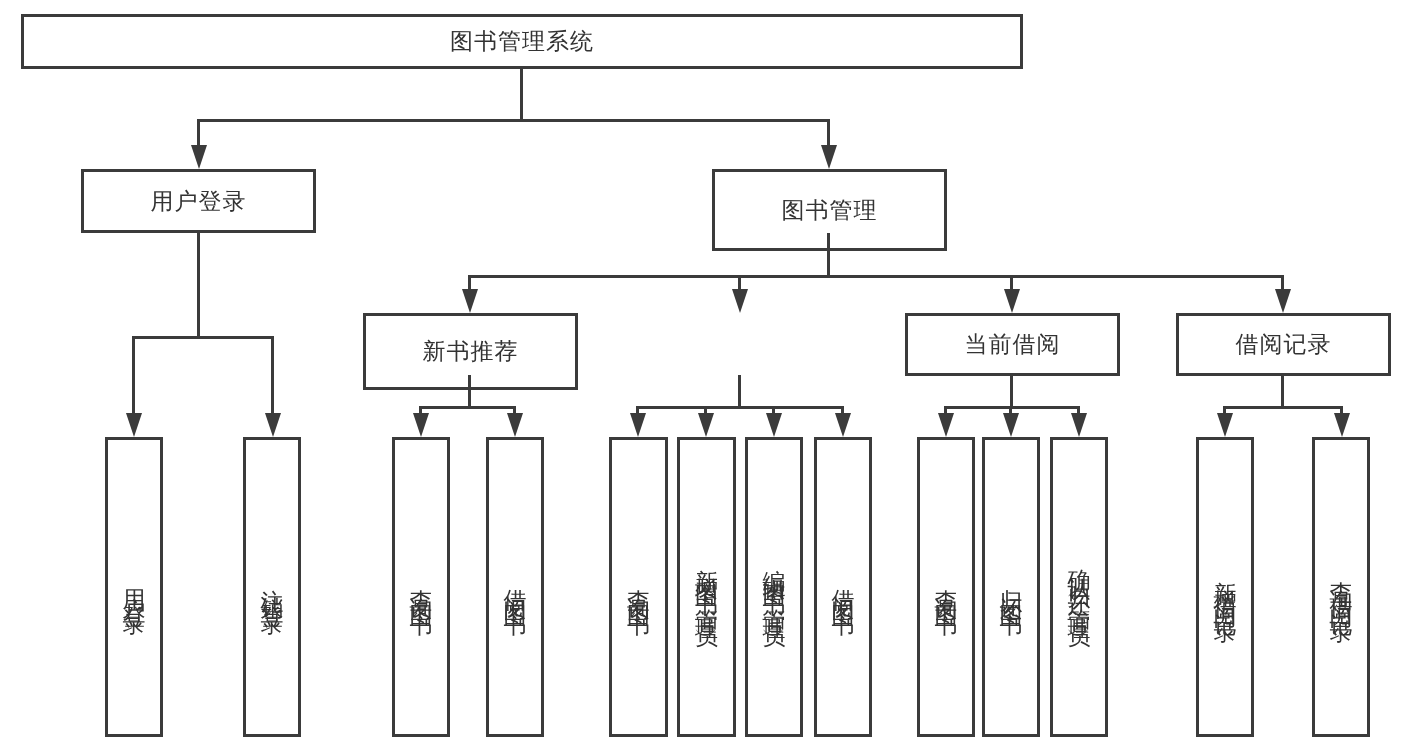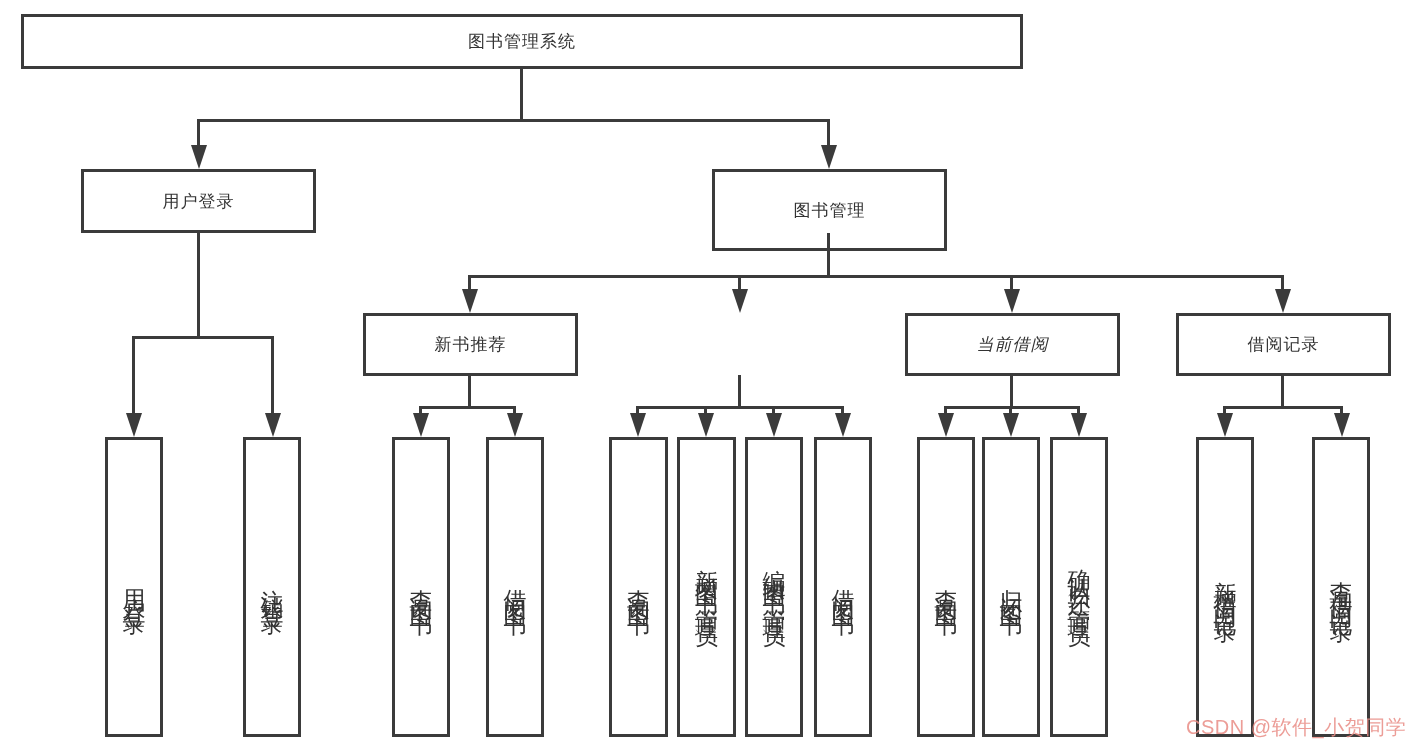--- a/index.html
+++ b/index.html
@@ -10,21 +10,21 @@
   html,body{margin:0;padding:0;background:var(--bg);}
   .canvas{
     position:relative;width:1405px;height:747px;background:var(--bg);
     font-family:"Liberation Sans","DejaVu Sans",sans-serif;color:var(--txt);
     overflow:hidden;
   }
   .box{
     position:absolute;box-sizing:border-box;border:3px solid var(--line);
     background:#fff;display:flex;align-items:center;justify-content:center;
   }
-  .label-h{font-size:17px;letter-spacing:1px;white-space:nowrap;}
+  .label-h{font-size:23px;letter-spacing:1px;white-space:nowrap;}
   .label-v{
     writing-mode:vertical-rl;text-orientation:mixed;
     font-size:23px;line-height:1;letter-spacing:8px;white-space:nowrap;
   }
   .hline,.vline{position:absolute;background:var(--line);}
   .hline{height:3px;}
   .vline{width:3px;}
   .drop{position:absolute;width:3px;background:var(--line);}
   .drop::after{
     content:"";position:absolute;left:-6.5px;bottom:-24px;width:0;height:0;
@@ -62,24 +62,24 @@
   <div class="drop" style="left:132px;top:336px;height:77px;"></div>
   <div class="drop" style="left:271px;top:336px;height:77px;"></div>
 
   <div class="vline" style="left:827px;top:233px;height:45px;"></div>
   <div class="hline" style="left:468px;top:275px;width:816px;"></div>
   <div class="drop" style="left:468px;top:275px;height:14px;"></div>
   <div class="drop" style="left:738px;top:275px;height:14px;"></div>
   <div class="drop" style="left:1010px;top:275px;height:14px;"></div>
   <div class="drop" style="left:1281px;top:275px;height:14px;"></div>
 
-  <div class="box" style="left:363px;top:313px;width:215px;height:63px;">
+  <div class="box" style="left:363px;top:313px;width:215px;height:77px;">
     <span class="label-h">新书推荐</span>
   </div>
-  <div class="box" style="left:905px;top:313px;width:215px;height:63px;font-style:italic;">
+  <div class="box" style="left:905px;top:313px;width:215px;height:63px;">
     <span class="label-h">当前借阅</span>
   </div>
   <div class="box" style="left:1176px;top:313px;width:215px;height:63px;">
     <span class="label-h">借阅记录</span>
   </div>
 
   <div class="vline" style="left:468px;top:375px;height:34px;"></div>
   <div class="hline" style="left:419px;top:406px;width:97px;"></div>
   <div class="drop" style="left:419px;top:406px;height:7px;"></div>
   <div class="drop" style="left:513px;top:406px;height:7px;"></div>
@@ -139,15 +139,14 @@
     <span class="label-v">确认归还（管理员）</span>
   </div>
 
   <div class="box" style="left:1196px;top:437px;width:58px;height:300px;">
     <span class="label-v">新增借阅记录</span>
   </div>
   <div class="box" style="left:1312px;top:437px;width:58px;height:300px;">
     <span class="label-v">查询借阅记录</span>
   </div>
 
-  <div class="watermark">CSDN @软件_小贺同学</div>
 
 </div>
 
 </body></html>

